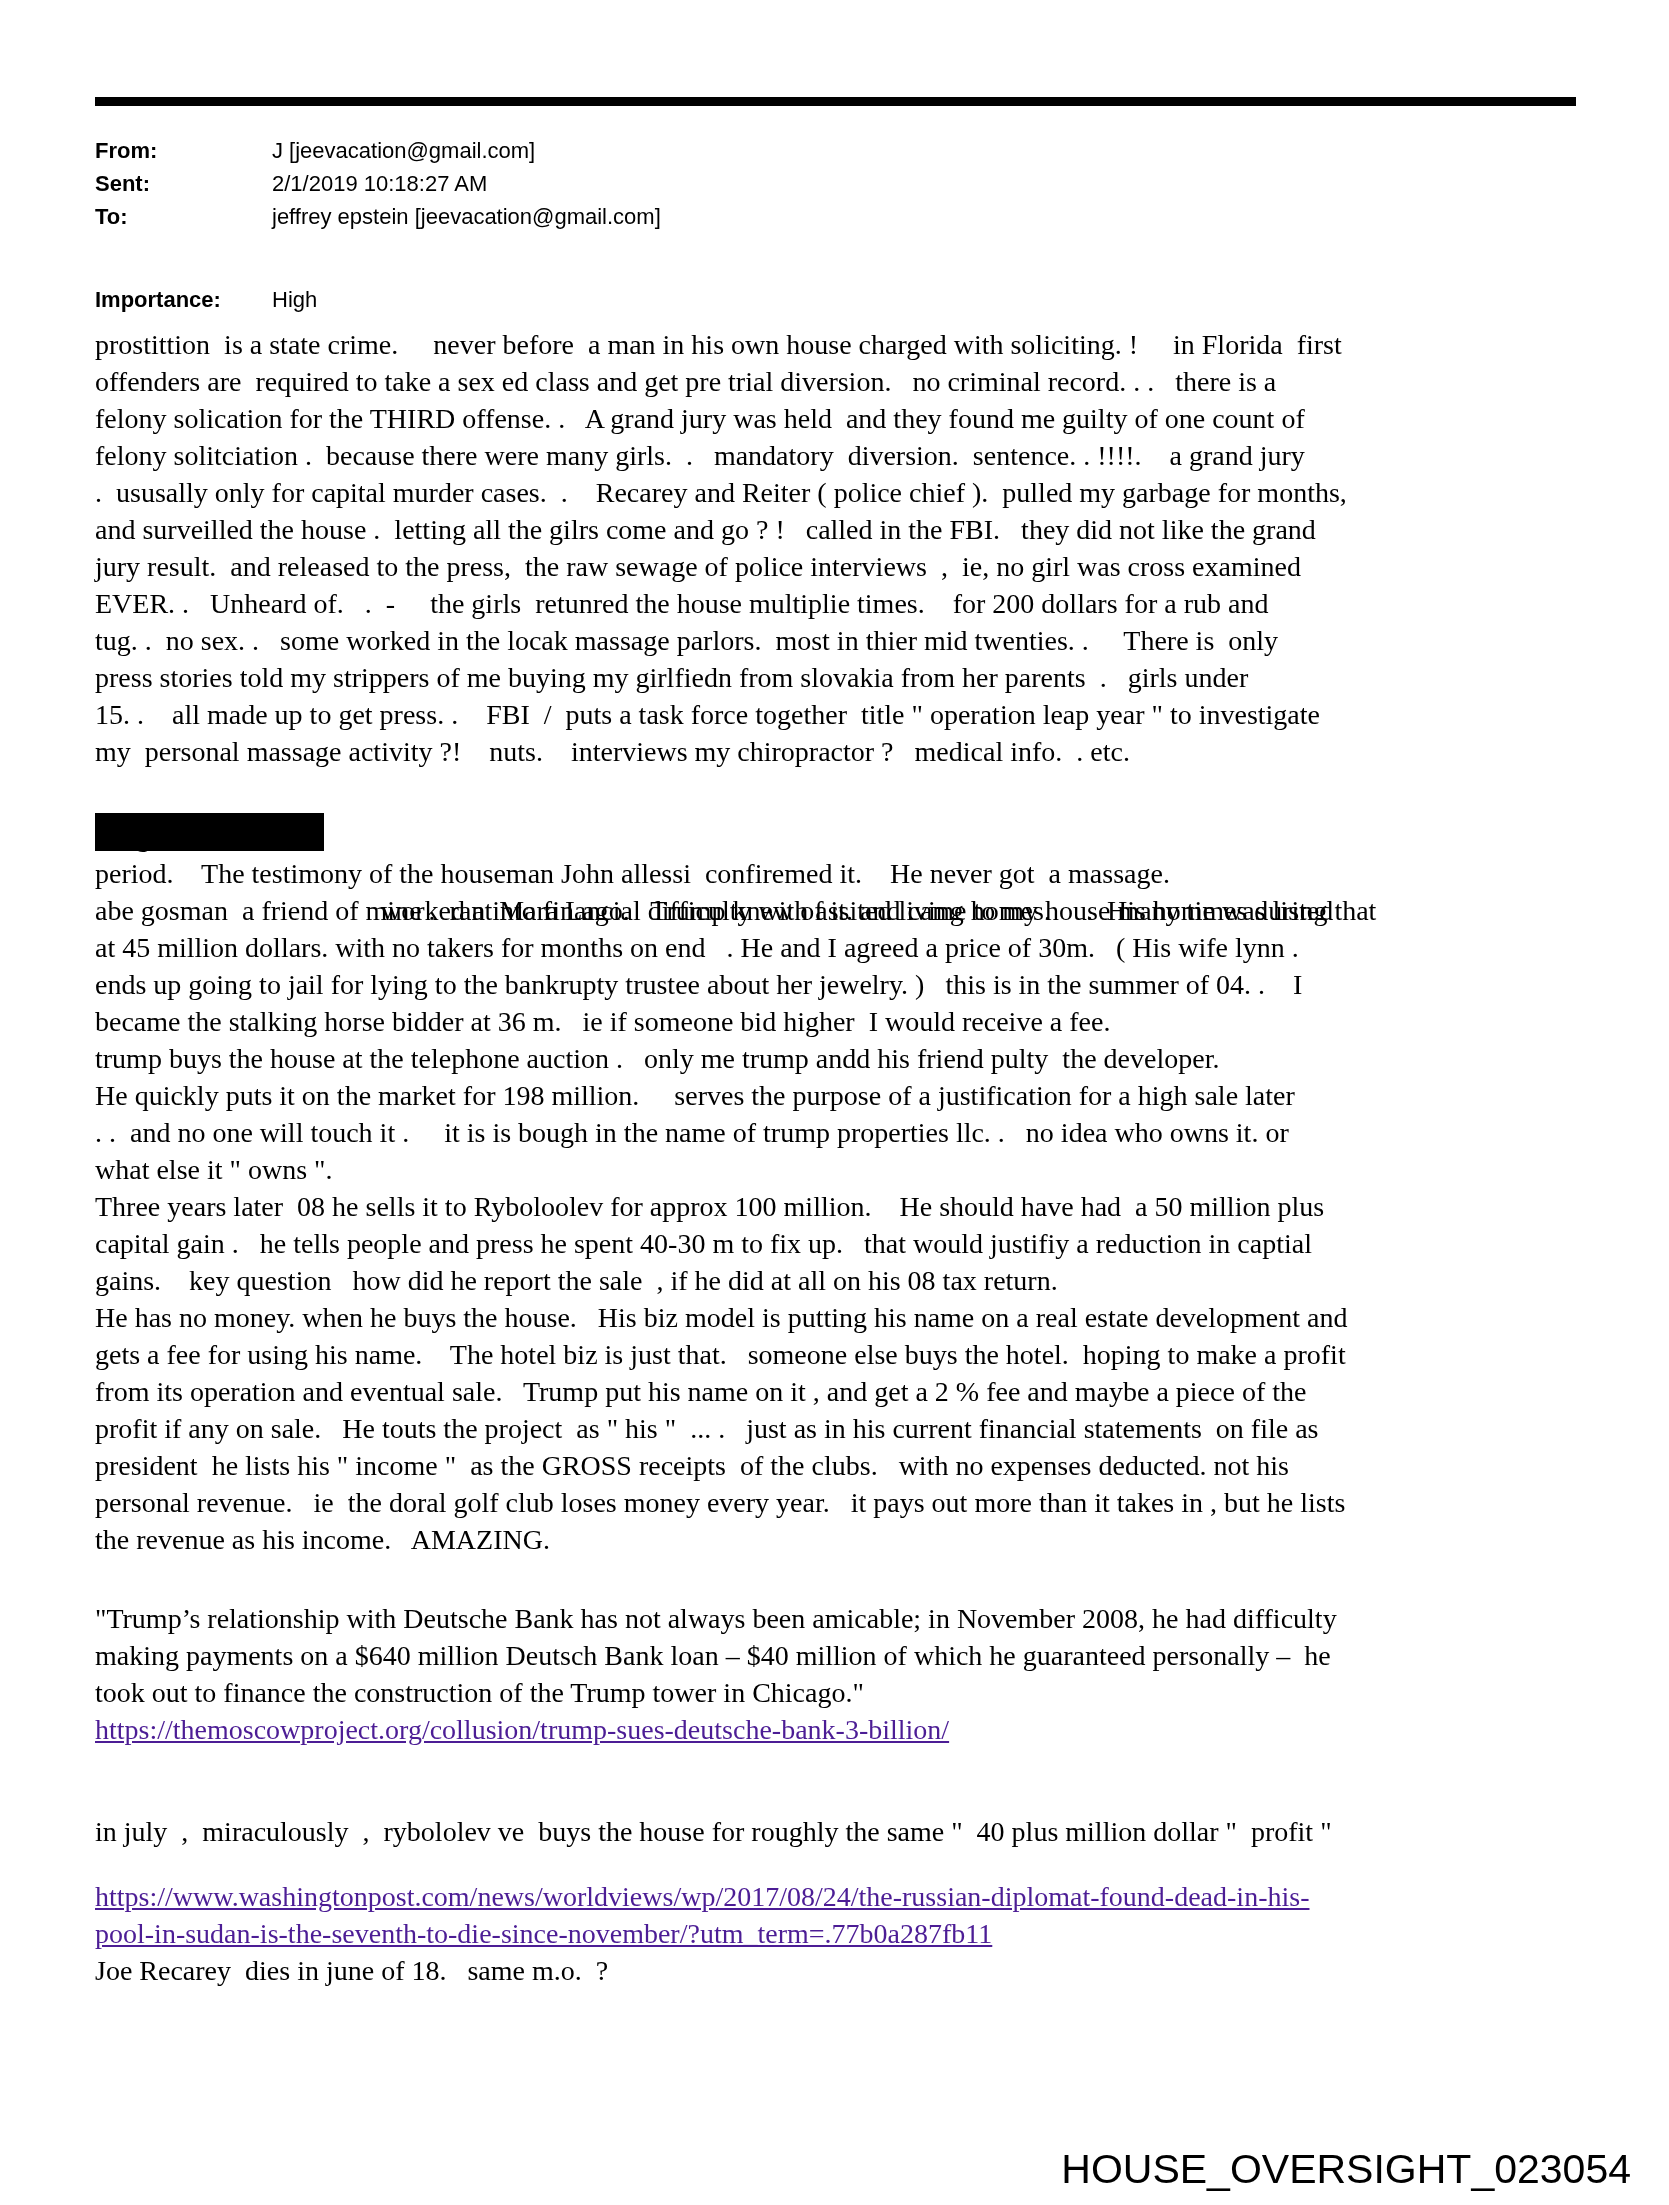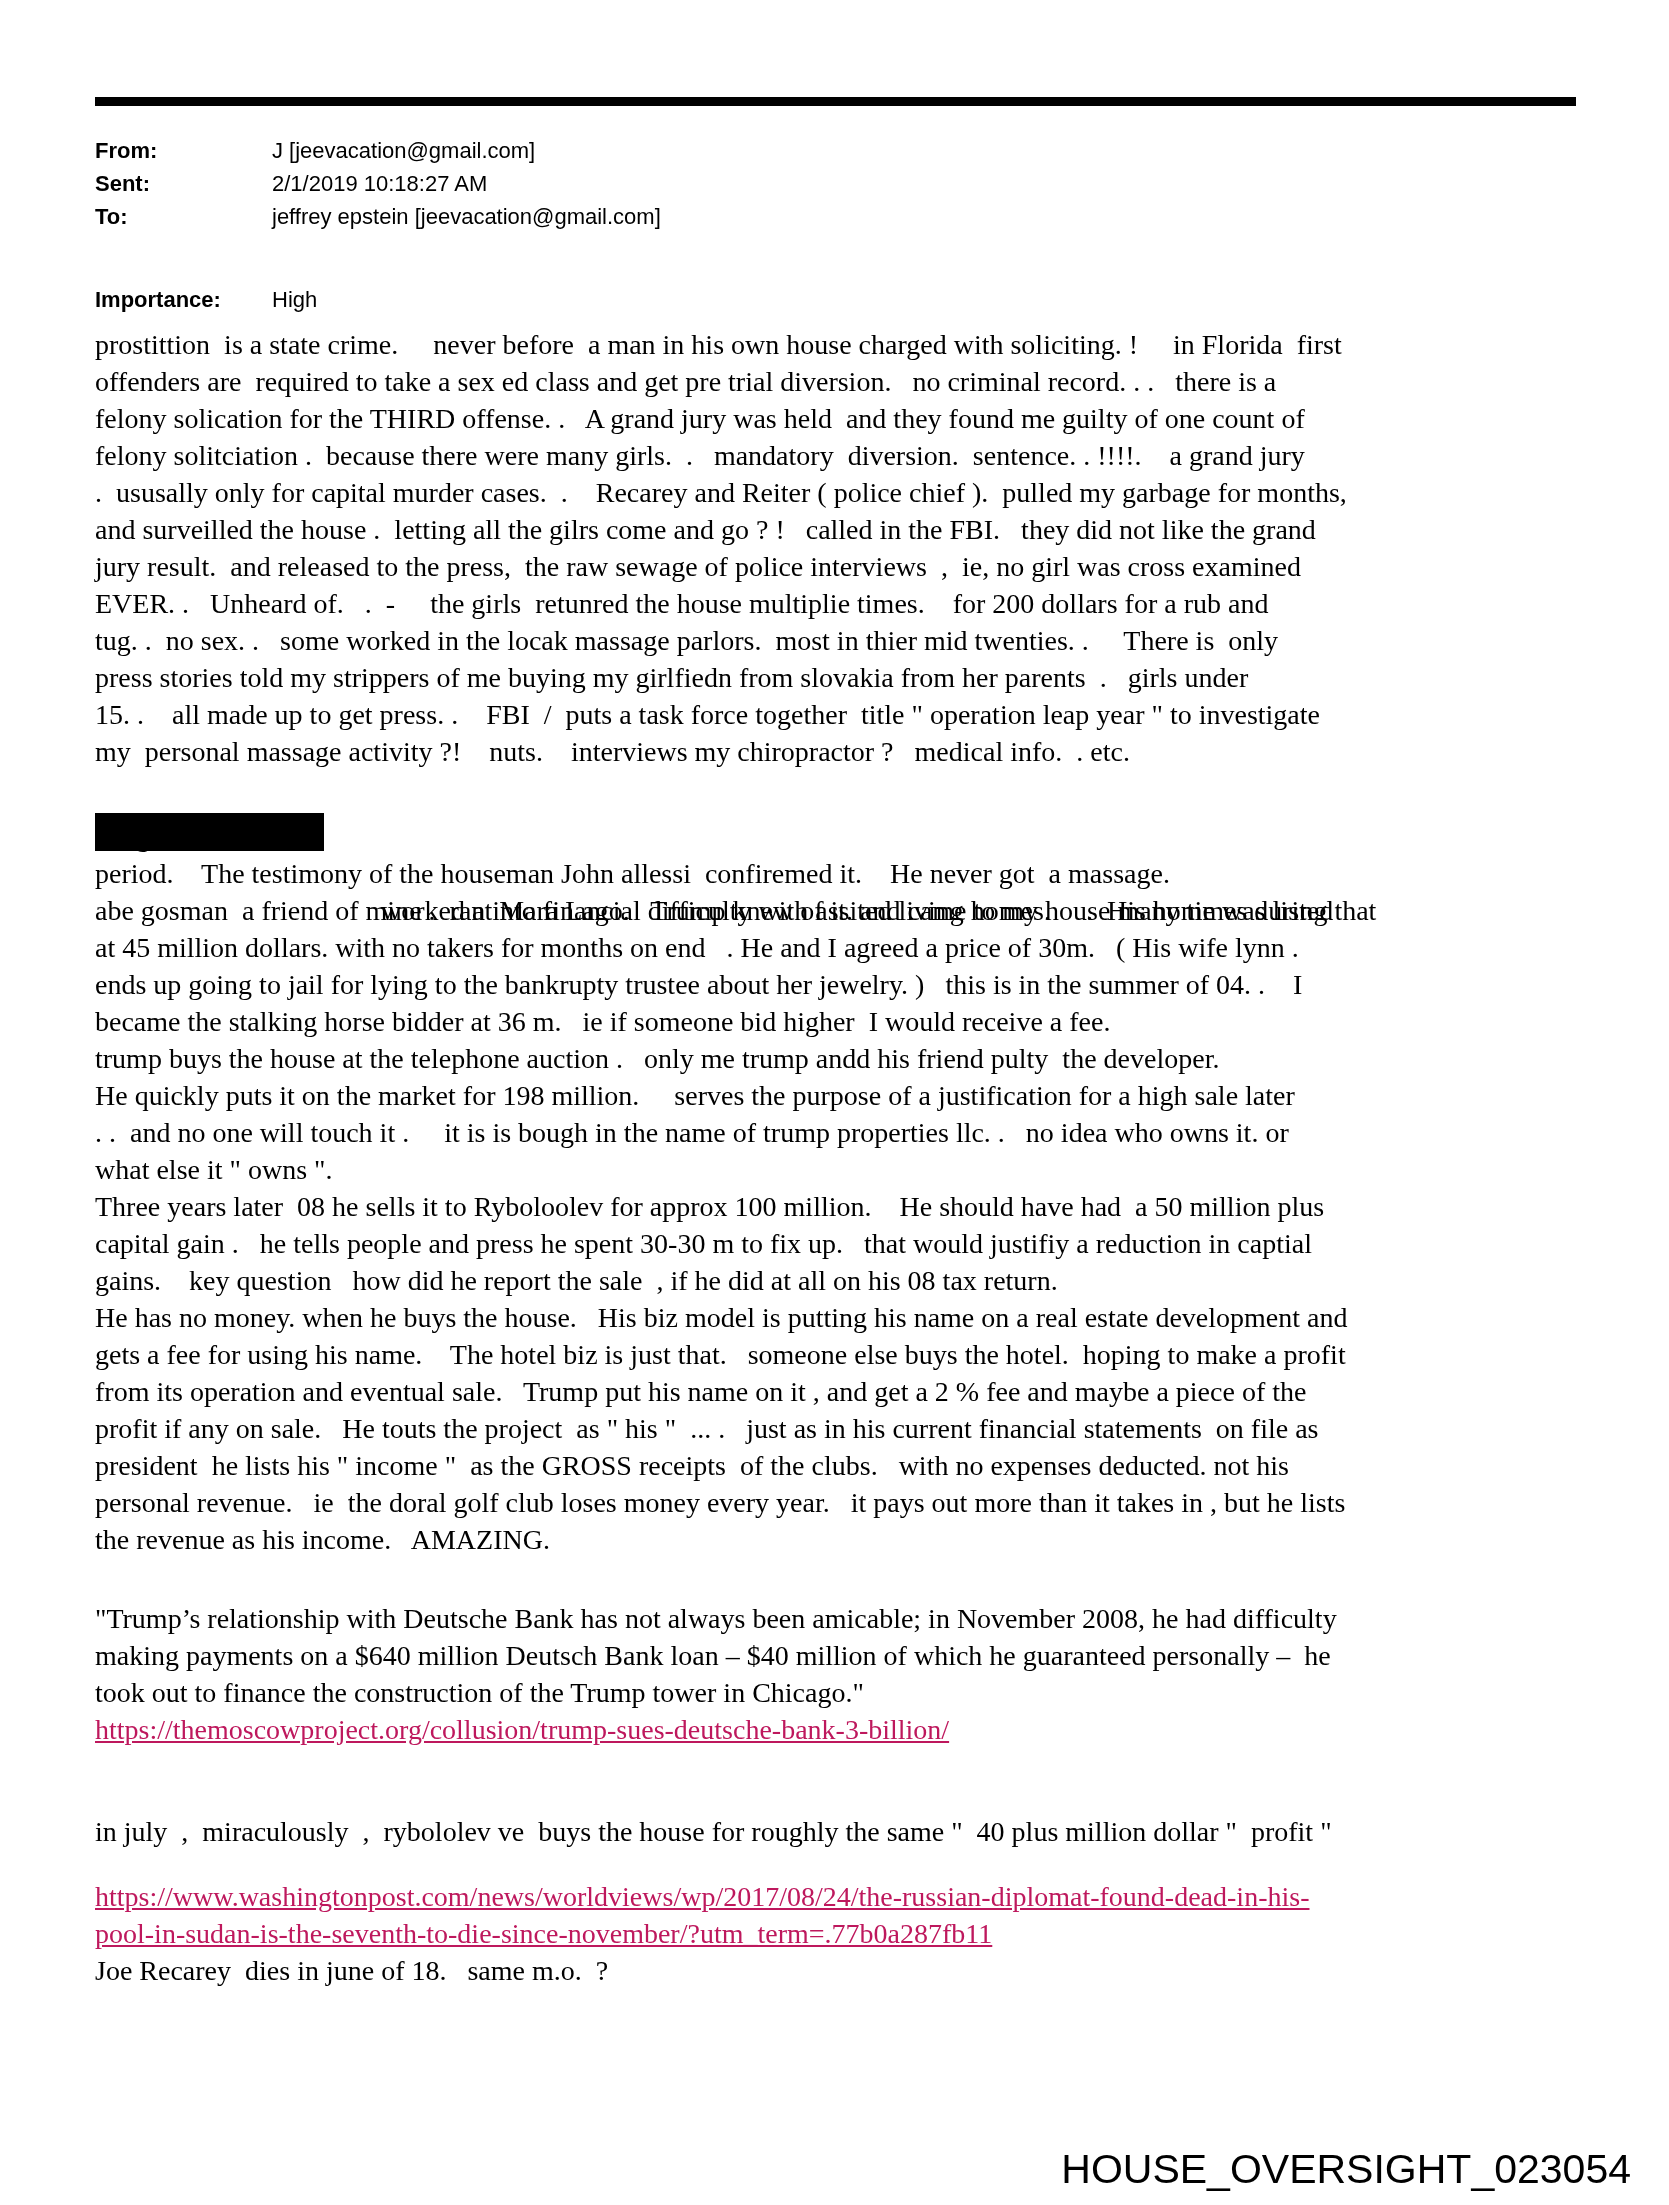--- a/index.html
+++ b/index.html
@@ -38,21 +38,21 @@
     width: 1506px;
     font-size: 28px;
     line-height: 37px;
   }
   .line { white-space: pre; height: 37px; }
   .para2 { margin-top: 48px; }
   .para3 { margin-top: 42px; }
   .para4 { margin-top: 65px; }
   .para5 { margin-top: 28px; }
   .link {
-    color: #be185d;
+    color: #4c1d95;
     text-decoration: underline;
     cursor: pointer;
   }
   .redacted-line { position: relative; padding-left: 230px; }
   .redaction-bar {
     position: absolute;
     left: 0;
     top: -5.2px;
     width: 229px;
     height: 38px;
@@ -126,21 +126,21 @@
           <div class="line">period.    The testimony of the houseman John allessi  confiremed it.    He never got  a massage.</div>
           <div class="line">abe gosman  a friend of mine .  ran into financial difficulty with assited living homes.     .  His home was listed</div>
           <div class="line">at 45 million dollars. with no takers for months on end   . He and I agreed a price of 30m.   ( His wife lynn .</div>
           <div class="line">ends up going to jail for lying to the bankrupty trustee about her jewelry. )   this is in the summer of 04. .    I</div>
           <div class="line">became the stalking horse bidder at 36 m.   ie if someone bid higher  I would receive a fee.</div>
           <div class="line">trump buys the house at the telephone auction .   only me trump andd his friend pulty  the developer.</div>
           <div class="line">He quickly puts it on the market for 198 million.     serves the purpose of a justification for a high sale later</div>
           <div class="line">. .  and no one will touch it .     it is is bough in the name of trump properties llc. .   no idea who owns it. or</div>
           <div class="line">what else it " owns ".</div>
           <div class="line">Three years later  08 he sells it to Ryboloolev for approx 100 million.    He should have had  a 50 million plus</div>
-          <div class="line">capital gain .   he tells people and press he spent 30-30 m to fix up.   that would justifiy a reduction in captial</div>
+          <div class="line">capital gain .   he tells people and press he spent 40-30 m to fix up.   that would justifiy a reduction in captial</div>
           <div class="line">gains.    key question   how did he report the sale  , if he did at all on his 08 tax return.</div>
           <div class="line">He has no money. when he buys the house.   His biz model is putting his name on a real estate development and</div>
           <div class="line">gets a fee for using his name.    The hotel biz is just that.   someone else buys the hotel.  hoping to make a profit</div>
           <div class="line">from its operation and eventual sale.   Trump put his name on it , and get a 2 % fee and maybe a piece of the</div>
           <div class="line">profit if any on sale.   He touts the project  as " his "  ... .   just as in his current financial statements  on file as</div>
           <div class="line">president  he lists his " income "  as the GROSS receipts  of the clubs.   with no expenses deducted. not his</div>
           <div class="line">personal revenue.   ie  the doral golf club loses money every year.   it pays out more than it takes in , but he lists</div>
           <div class="line">the revenue as his income.   AMAZING.</div>
         </div>
     </div>

